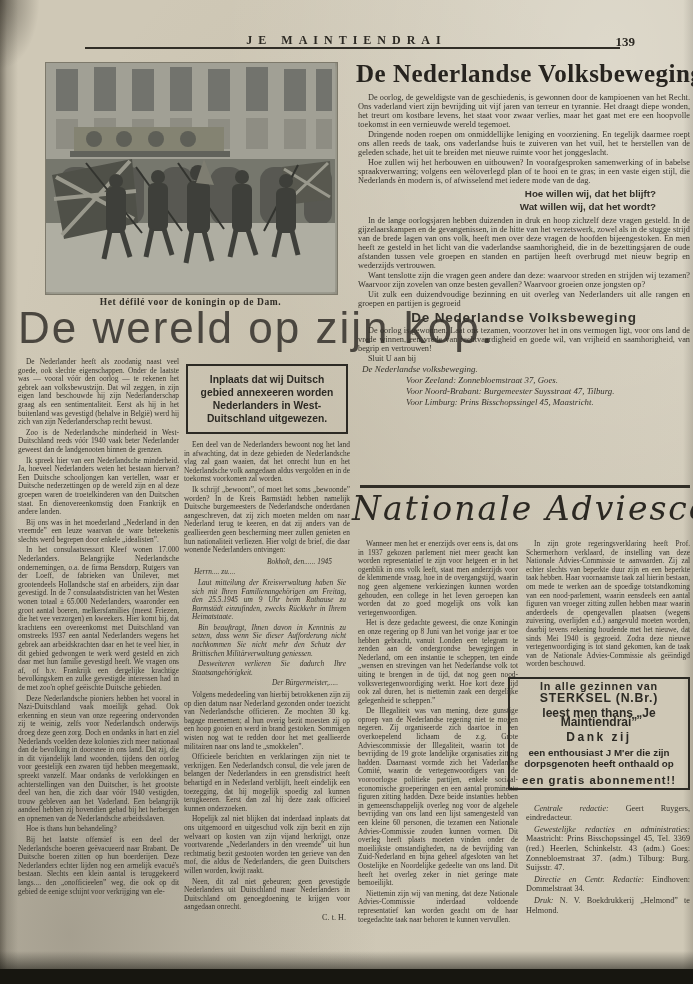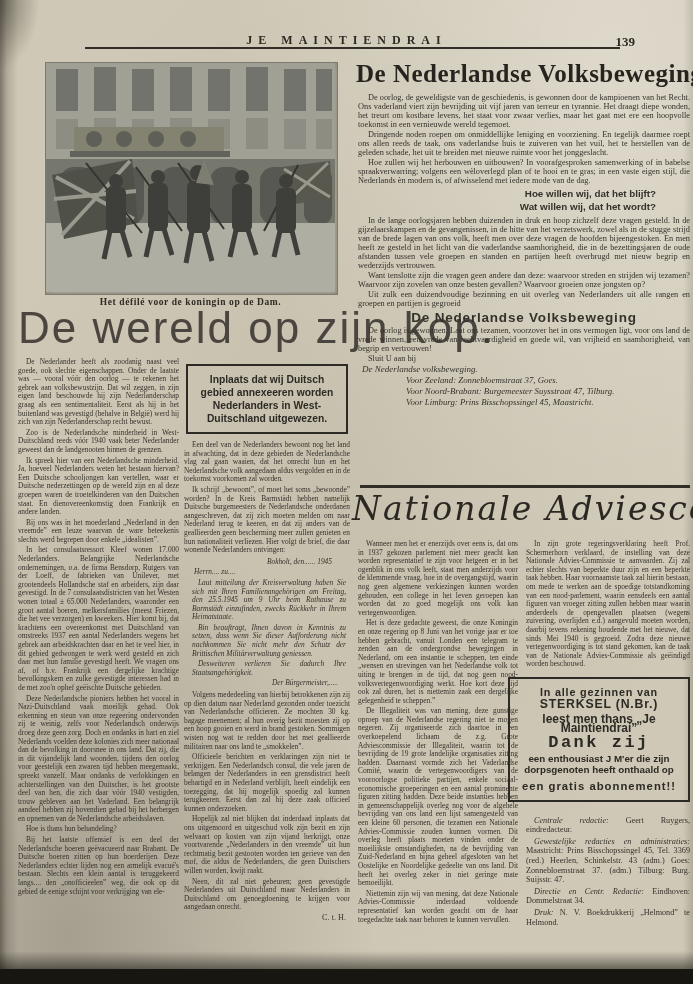--- a/index.html
+++ b/index.html
@@ -66,26 +66,26 @@
   .org-line{font-style:italic;margin:2px 0 1px 4px;font-size:9px;}
   .addr{font-style:italic;font-size:8.8px;line-height:11px;margin-left:48px;text-align:left;text-indent:0;}
 
   .h-advies{position:absolute;left:352px;top:489px;width:340px;text-align:center;
     font-family:"DejaVu Serif",serif;font-style:italic;font-size:33px;
     letter-spacing:2px;color:#2b2822;white-space:nowrap;}
   #advies-col1{left:358px;top:540px;width:160px;height:442px;}
   #advies-col2{left:526px;top:540px;width:164px;height:442px;overflow:visible;}
 
   .sterksel-box{border:2px solid #2c2a24;margin:8px 0 14px -18px;width:166px;
-    padding:9px 6px;text-align:center;color:#2c2a24;
+    padding:3px 6px;text-align:center;color:#2c2a24;
     font-family:"Liberation Sans","DejaVu Sans",sans-serif;}
   .s1{font-weight:bold;font-size:10.8px;letter-spacing:0.8px;}
   .s2{font-weight:bold;font-size:12.3px;letter-spacing:0.8px;margin-top:3px;}
   .s3{font-weight:bold;font-size:12px;margin-top:7px;}
-  .s4{font-weight:bold;font-size:17px;letter-spacing:2.5px;margin-top:7px;font-family:Liberation Mono, monospace;}
+  .s4{font-weight:bold;font-size:12px;letter-spacing:2.5px;margin-top:7px;}
   .s5{font-weight:bold;font-size:9.8px;margin-top:7px;}
   .s6{font-weight:bold;font-size:9.8px;margin-top:3px;}
   .s7{font-weight:bold;font-size:11.3px;letter-spacing:1px;margin-top:7px;}
 
   .colophon{margin-top:4px;font-size:8.2px;line-height:9.6px;text-align:justify;}
   .colophon p{margin:0 0 2px 0;text-indent:8px;}
   .colo-label{font-style:italic;}
 </style>
 </head>
 <body>

